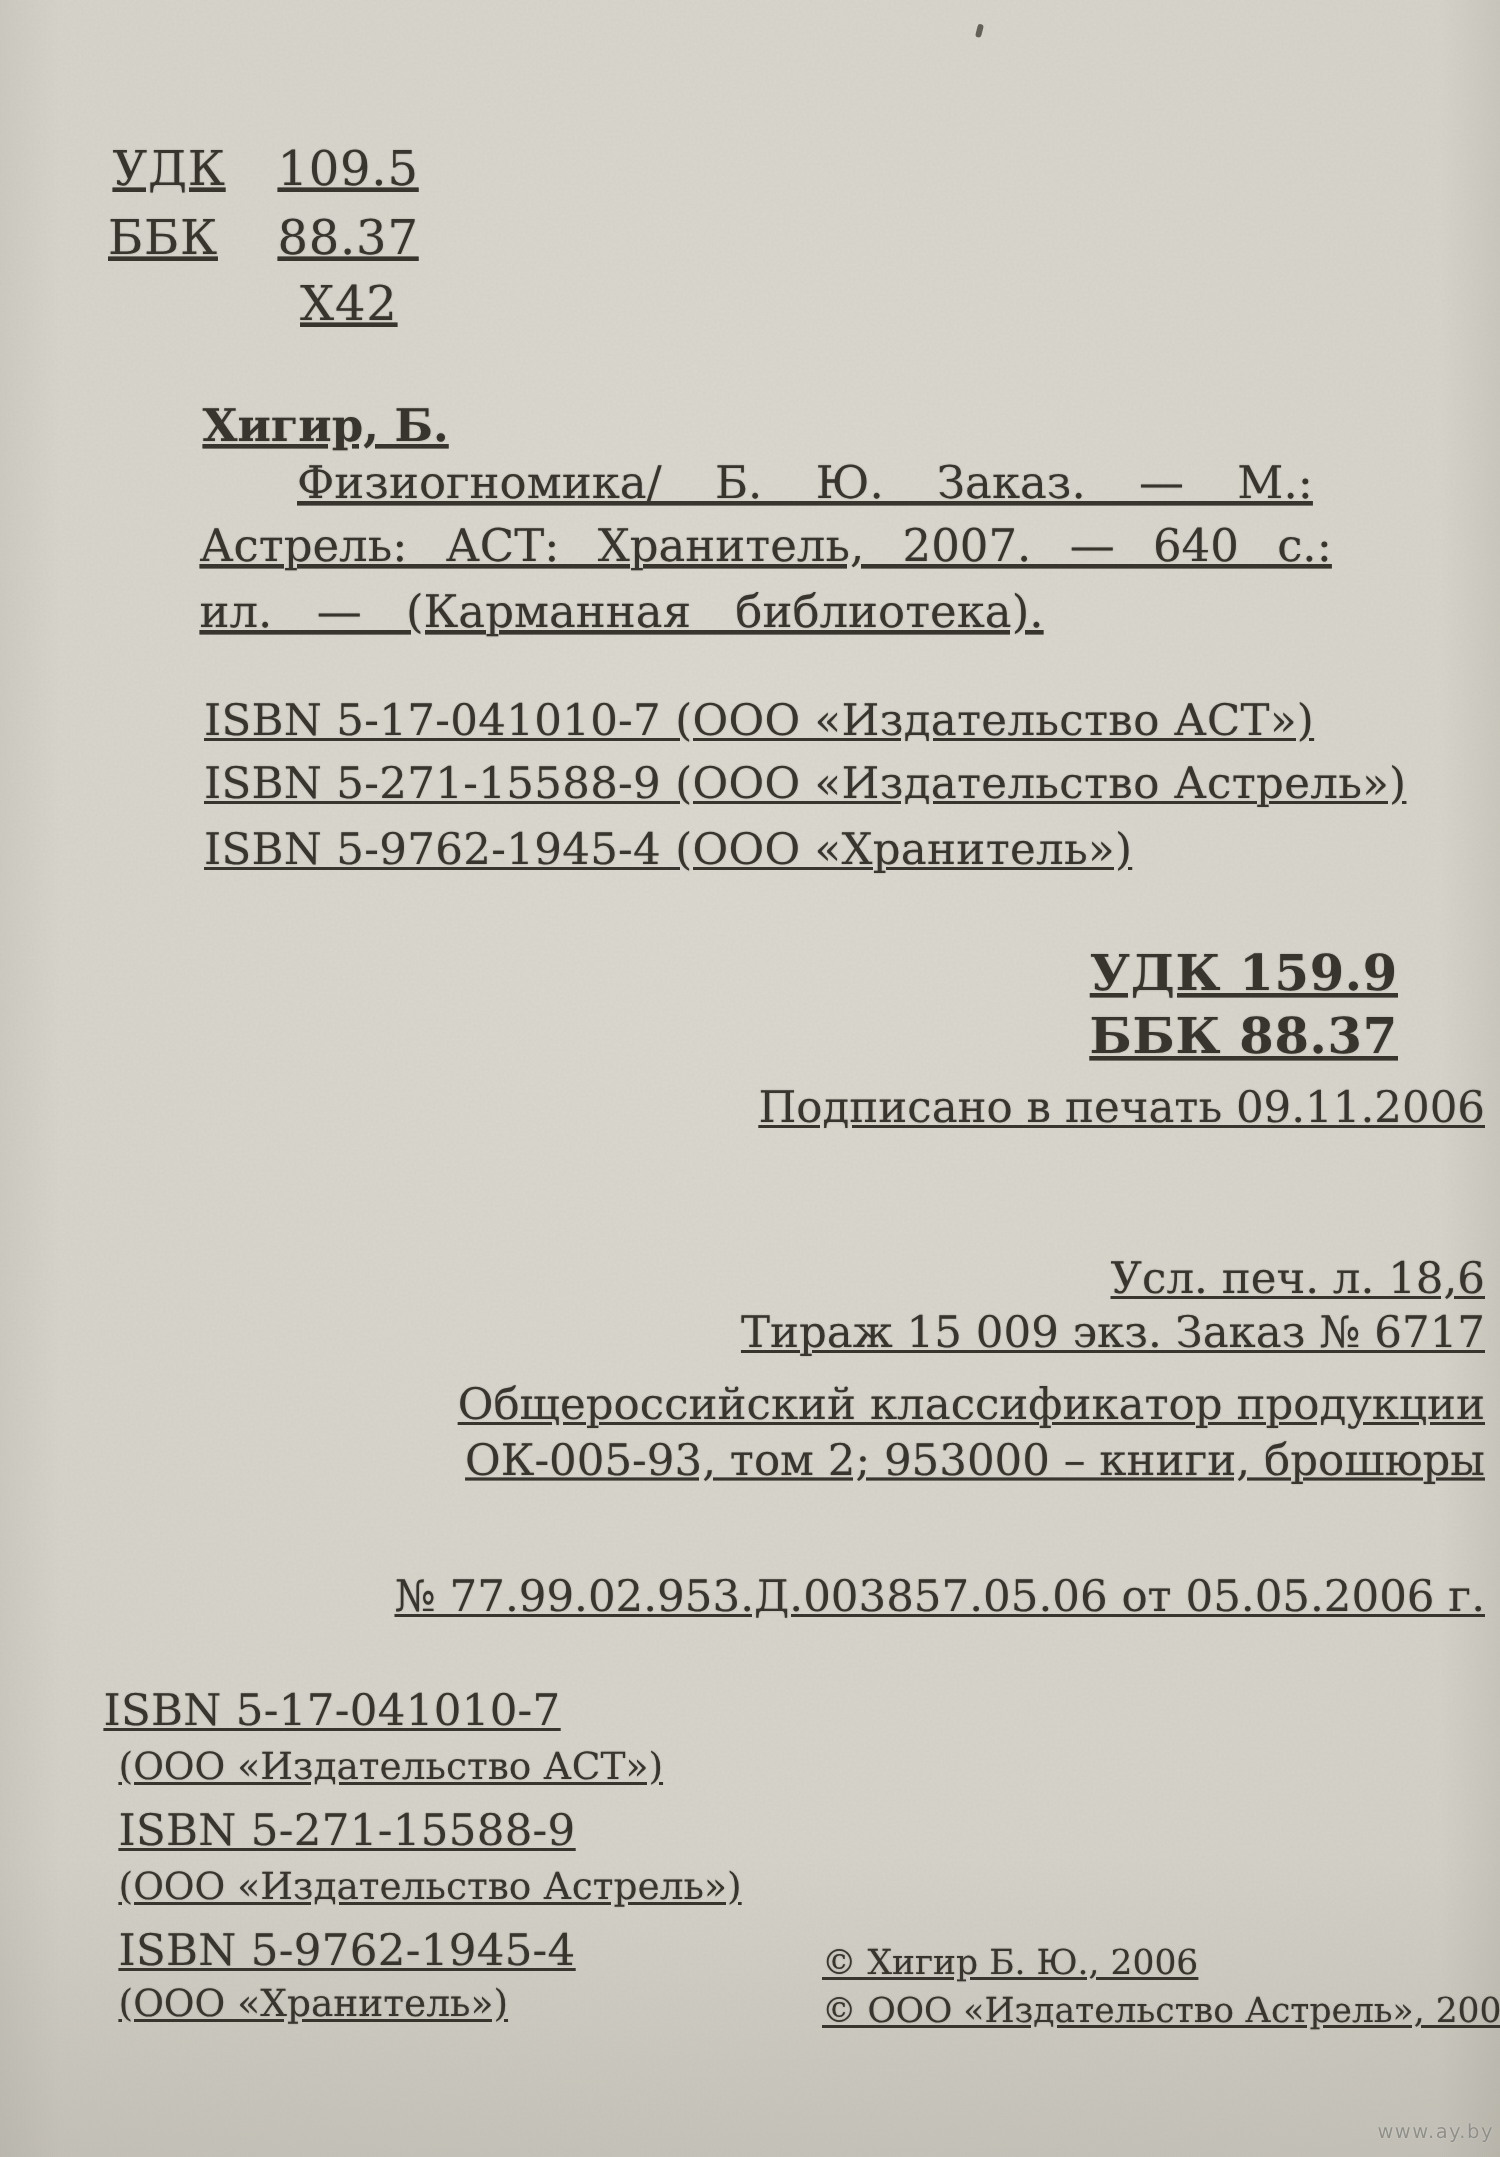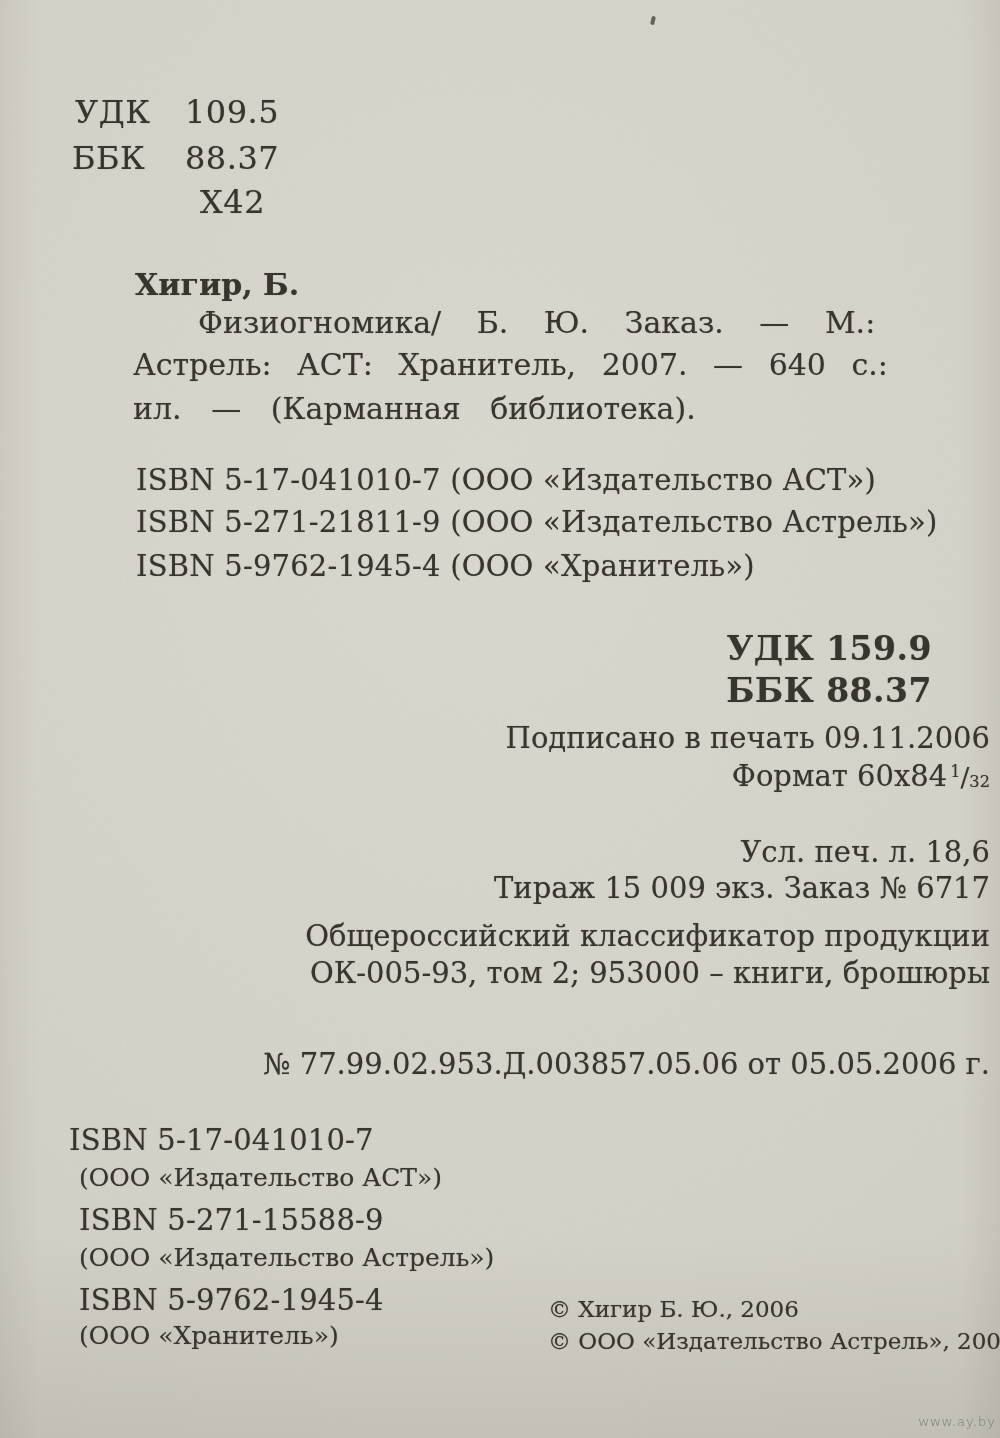--- a/index.html
+++ b/index.html
@@ -18,20 +18,21 @@
       radial-gradient(ellipse 130% 110% at 48% 34%, #dcd9d0 0%, #d6d3ca 48%, #cfccc3 78%, #c2bfb6 100%);
   }
 
   .grain { position: absolute; inset: 0; pointer-events: none; }
 
   .t {
     position: absolute;
     white-space: nowrap;
     line-height: 1.15;
     text-shadow: 0 0 1px rgba(56,53,47,0.45);
+    text-decoration: underline;
   }
 
   .fs-top   { font-size: 32px; letter-spacing: 0.5px; }
   .fs-card  { font-size: 30px; }
   .fs-isbn  { font-size: 29px; letter-spacing: 0.2px; }
   .fs-right { font-size: 33px; font-weight: bold; letter-spacing: 0.5px; }
   .fs-print { font-size: 29px; }
   .fs-pub   { font-size: 25px; }
   .fs-copy  { font-size: 23px; }
 
@@ -88,30 +89,27 @@
   <div class="t fs-top" style="top:140px; left:72px">ББК</div>
   <div class="t fs-top" style="top:140px; left:185px">88.37</div>
   <div class="t fs-top" style="top:184px; left:200px">Х42</div>
 
   <div class="t fs-card bold" style="top:268px; left:135px">Хигир, Б.</div>
   <div class="t fs-card ws-wide" style="top:306px; left:198px">Физиогномика/ Б. Ю. Заказ. — М.:</div>
   <div class="t fs-card ws-med" style="top:348px; left:133px">Астрель: АСТ: Хранитель, 2007. — 640 с.:</div>
   <div class="t fs-card ws-small" style="top:392px; left:133px">ил. — (Карманная библиотека).</div>
 
   <div class="t fs-isbn" style="top:464px; left:136px">ISBN 5-17-041010-7 (ООО «Издательство АСТ»)</div>
-  <div class="t fs-isbn" style="top:506px; left:136px">ISBN 5-271-21811-9 (ООО «Издательство Астрель»)</div>
+  <div class="t fs-isbn" style="top:506px; left:136px">ISBN 5-271-15588-9 (ООО «Издательство Астрель»)</div>
   <div class="t fs-isbn" style="top:550px; left:136px">ISBN 5-9762-1945-4 (ООО «Хранитель»)</div>
 
   <div class="t fs-right right-align" style="top:630px">УДК 159.9</div>
   <div class="t fs-right right-align" style="top:672px">ББК 88.37</div>
 
   <div class="t fs-print center" style="top:722px">Подписано в печать 09.11.2006</div>
-  <div class="t fs-print center" style="top:760px">
-    <span>Формат 60x84</span><sup class="fr-sup">1</sup><span class="fr-slash">/</span><sub class="fr-sub">32</sub>
-  </div>
   <div class="t fs-print center" style="top:836px">Усл. печ. л. 18,6</div>
   <div class="t fs-print center" style="top:872px">Тираж 15 009 экз. Заказ № 6717</div>
 
   <div class="t fs-print center" style="top:920px">Общероссийский классификатор продукции</div>
   <div class="t fs-print center" style="top:957px">ОК-005-93, том 2; 953000 – книги, брошюры</div>
 
   <div class="t fs-print center" style="top:1048px">№ 77.99.02.953.Д.003857.05.06 от 05.05.2006 г.</div>
 
   <div class="t fs-isbn" style="top:1124px; left:69px">ISBN 5-17-041010-7</div>
   <div class="t fs-pub" style="top:1164px; left:79px">(ООО «Издательство АСТ»)</div>

